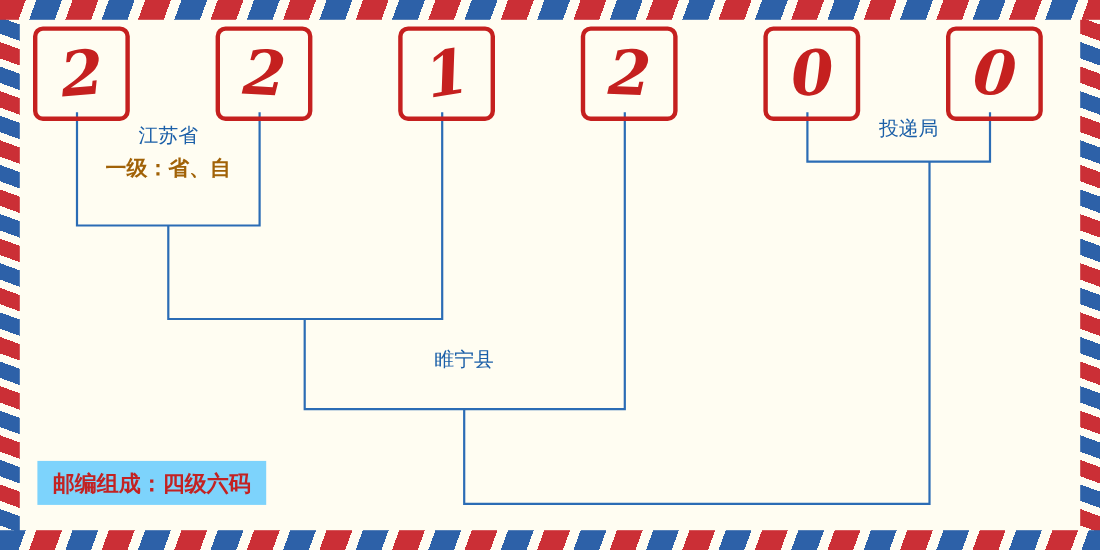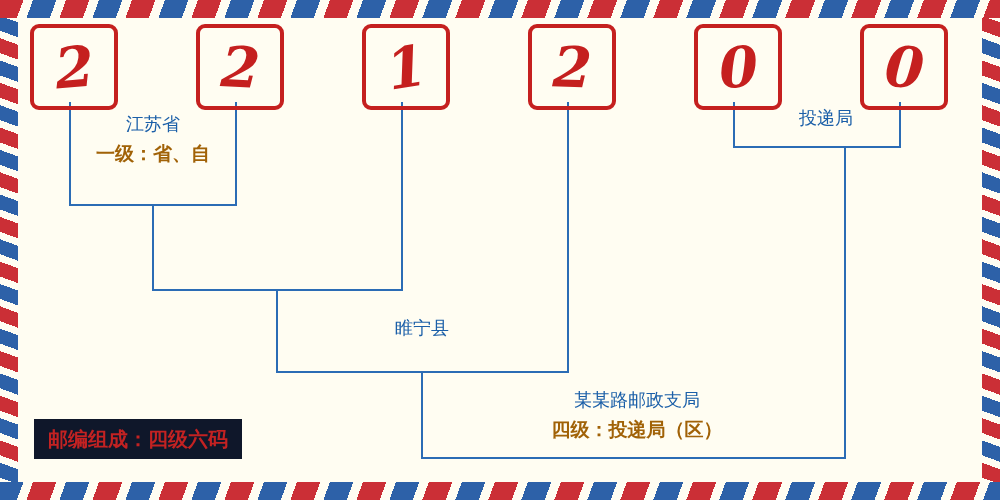--- a/index.html
+++ b/index.html
@@ -78,21 +78,21 @@
   .desc {
     color: #a16207; font-weight: bold;
     font-size: 19px; line-height: 1.3;
     margin-top: 5px;
   }
   .desc + .desc { margin-top: 0; }
 
   
   .badge {
     position: absolute; left: 34px; top: 419px;
-    background: #0f172a;
+    background: #7dd3fc;
     color: #c32222; font-weight: bold; font-size: 20px;
     padding: 8px 14px;
     z-index: 2;
     line-height: 1.2;
   }
 </style>
 </head>
 <body>
 
 <div id="stage">
@@ -134,24 +134,20 @@
     <div class="desc">一级：省、自</div>
   </div>
 
   <div class="label" style="left:277px; top:224px; width:220px;">
   </div>
 
   <div class="label" style="left:422px; top:316px; width:320px;">
     <div class="place">睢宁县</div>
   </div>
 
-  <div class="label" style="left:637px; top:388px; width:340px;">
-    <div class="place">某某路邮政支局</div>
-    <div class="desc">四级：投递局（区）</div>
-  </div>
 
   <div class="label" style="left:826px; top:106px; width:180px;">
     <div class="place">投递局</div>
   </div>
 
   <div class="badge">邮编组成：四级六码</div>
 
 </div>
 
 </body></html>

